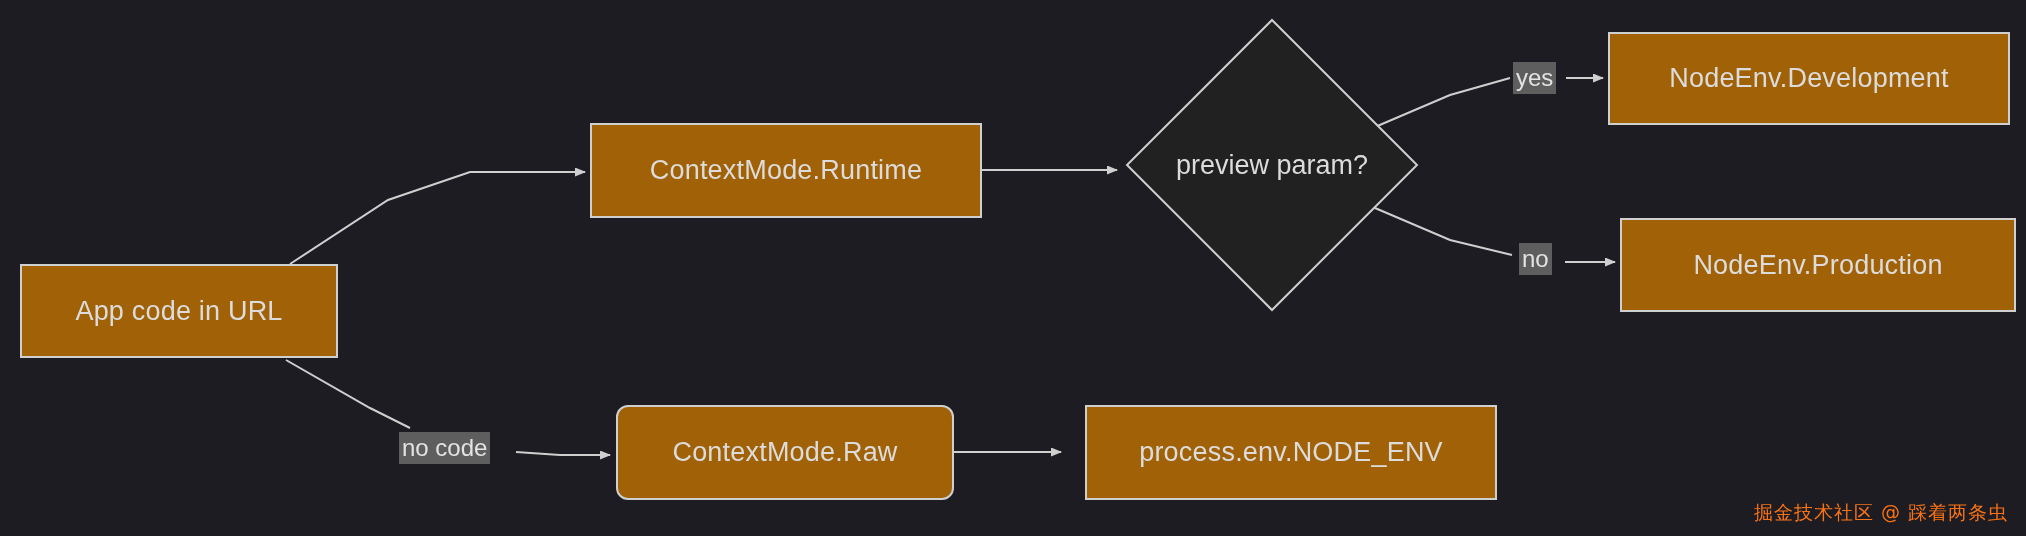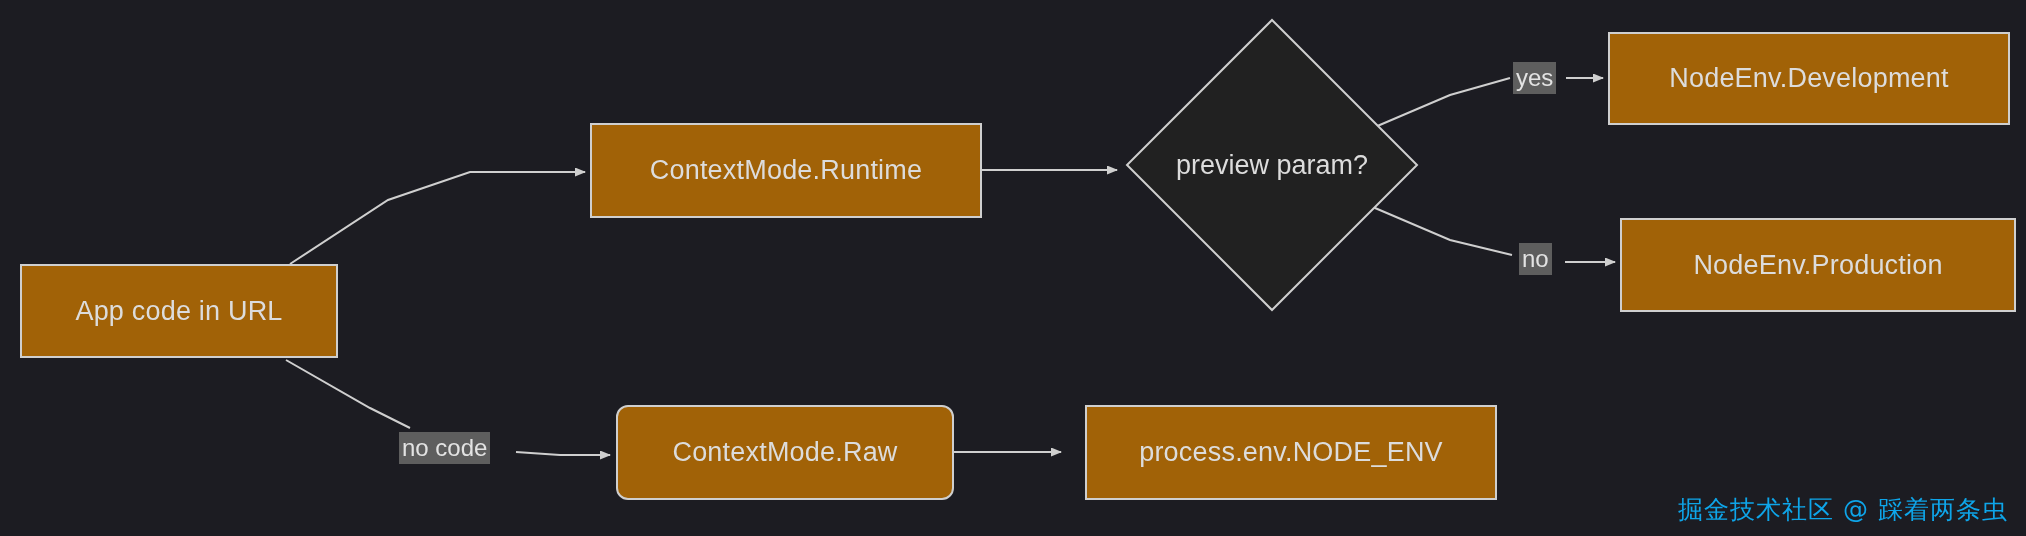--- a/index.html
+++ b/index.html
@@ -67,22 +67,22 @@
     font-size: 24px;
     line-height: 1.24;
     padding: 1px 3px;
     white-space: nowrap;
     z-index: 3;
   }
   #watermark {
     position: absolute;
     right: 18px;
     bottom: 10px;
-    color: #0ea5e9;
-    font-size: 25px;
+    color: #f97316;
+    font-size: 19px;
     white-space: nowrap;
     letter-spacing: 1px;
     font-family: "DejaVu Sans", sans-serif;
   }
 </style>
 </head>
 <body>
 
 <div id="diagram-canvas">
 

